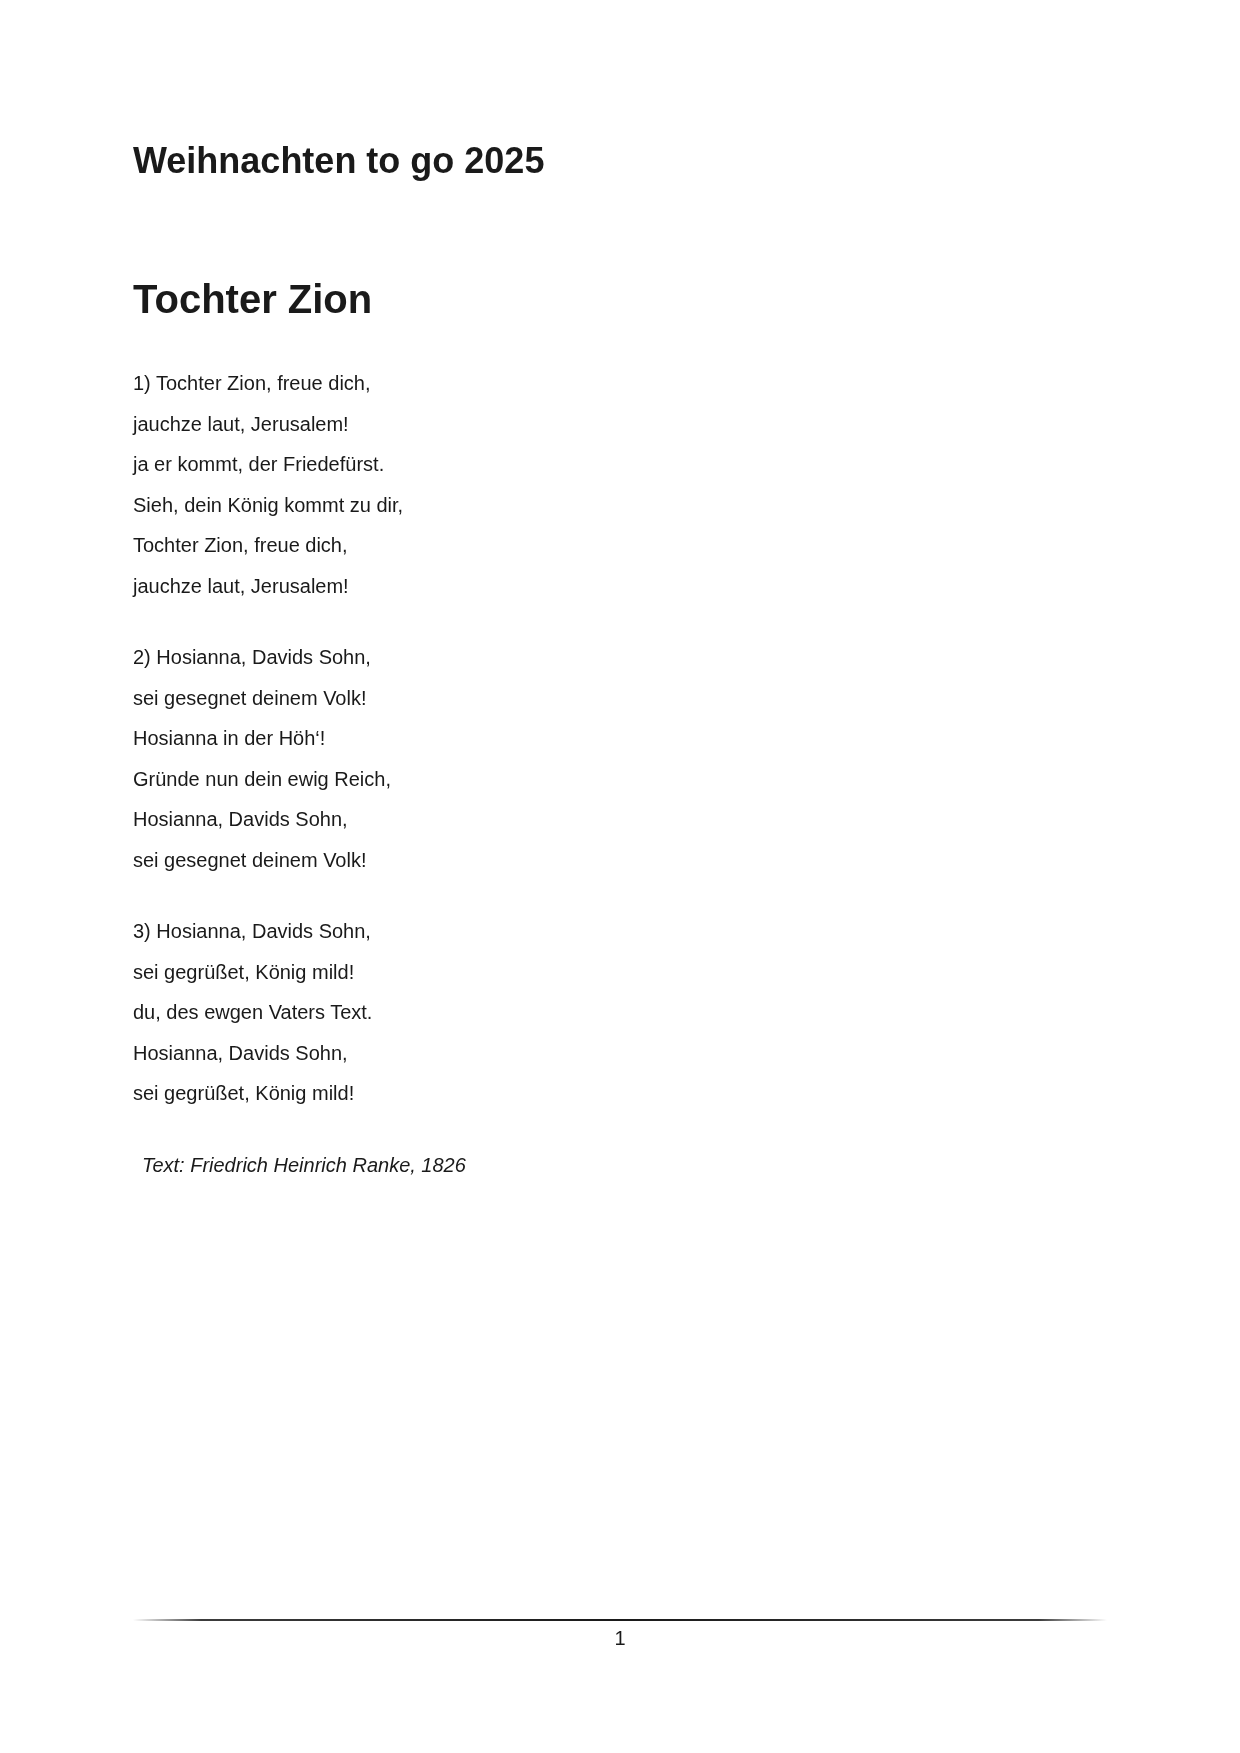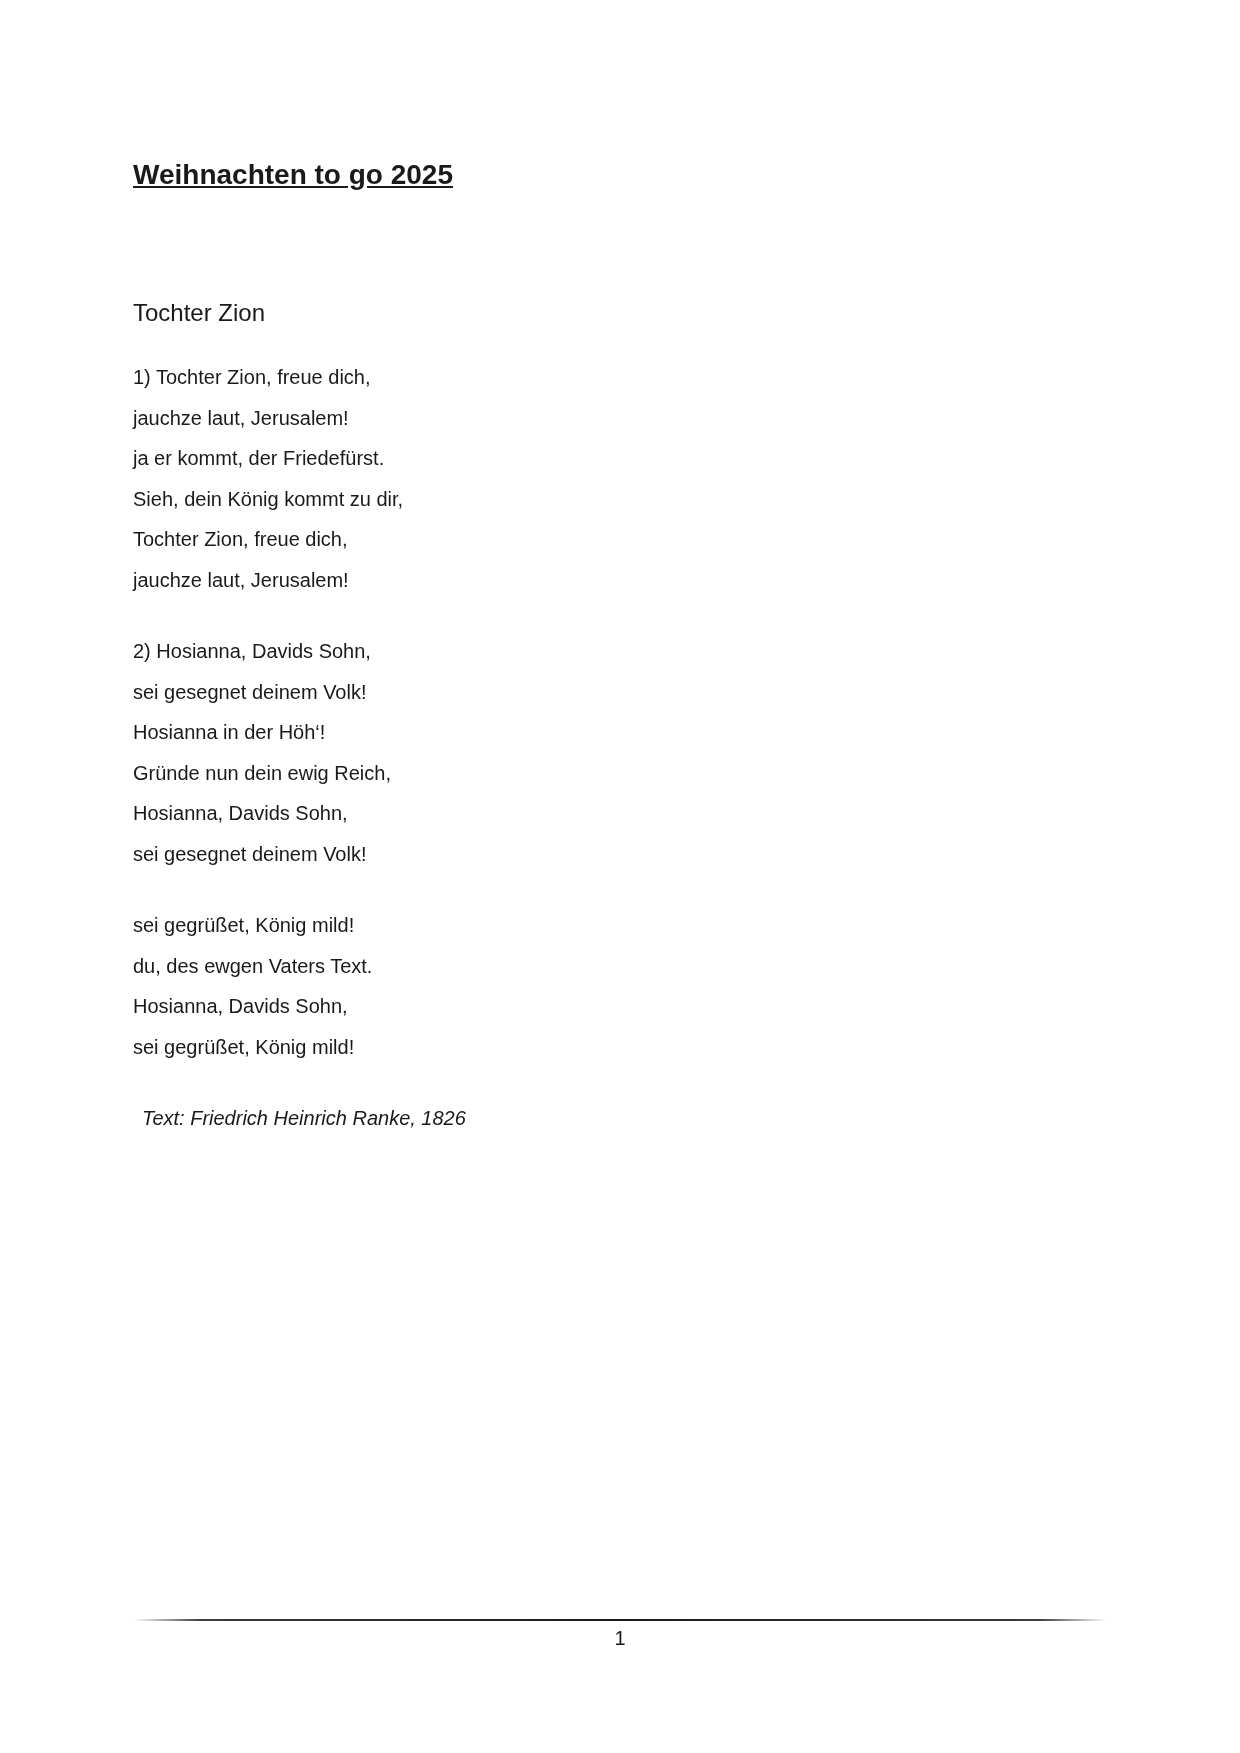--- a/index.html
+++ b/index.html
@@ -13,31 +13,30 @@
     height: 1753px;
     background: #ffffff;
     color: #1a1a1a;
     font-family: "Liberation Sans", sans-serif;
     overflow: hidden;
   }
   .content {
     padding: 141px 120px 0 133px;
   }
   .doc-title {
-    font-size: 28px;
+    font-size: 36px;
     font-weight: bold;
     line-height: 40px;
-    margin: 14px 0 98px 0;
-    text-decoration: underline;
+    margin: 0 0 98px 0;
   }
   .song-title {
-    font-size: 24px;
-    font-weight: normal;
+    font-size: 40px;
+    font-weight: bold;
     line-height: 40px;
-    margin: 0 0 24px 0;
+    margin: 0 0 44px 0;
   }
   .verse {
     margin: 0 0 31px 0;
   }
   .line {
     font-size: 20px;
     line-height: 40.5px;
     white-space: pre;
   }
   .credits {
@@ -88,20 +87,21 @@
     <div class="verse">
       <div class="line">2) Hosianna, Davids Sohn,</div>
       <div class="line">sei gesegnet deinem Volk!</div>
       <div class="line">Hosianna in der Höh‘!</div>
       <div class="line">Gründe nun dein ewig Reich,</div>
       <div class="line">Hosianna, Davids Sohn,</div>
       <div class="line">sei gesegnet deinem Volk!</div>
     </div>
 
     <div class="verse">
+      <div class="line">3) Hosianna, Davids Sohn,</div>
       <div class="line">sei gegrüßet, König mild!</div>
       <div class="line">du, des ewgen Vaters Text.</div>
       <div class="line">Hosianna, Davids Sohn,</div>
       <div class="line">sei gegrüßet, König mild!</div>
     </div>
 
     <div class="verse credits">
       <div class="line">Text: Friedrich Heinrich Ranke, 1826</div>
     </div>
 

